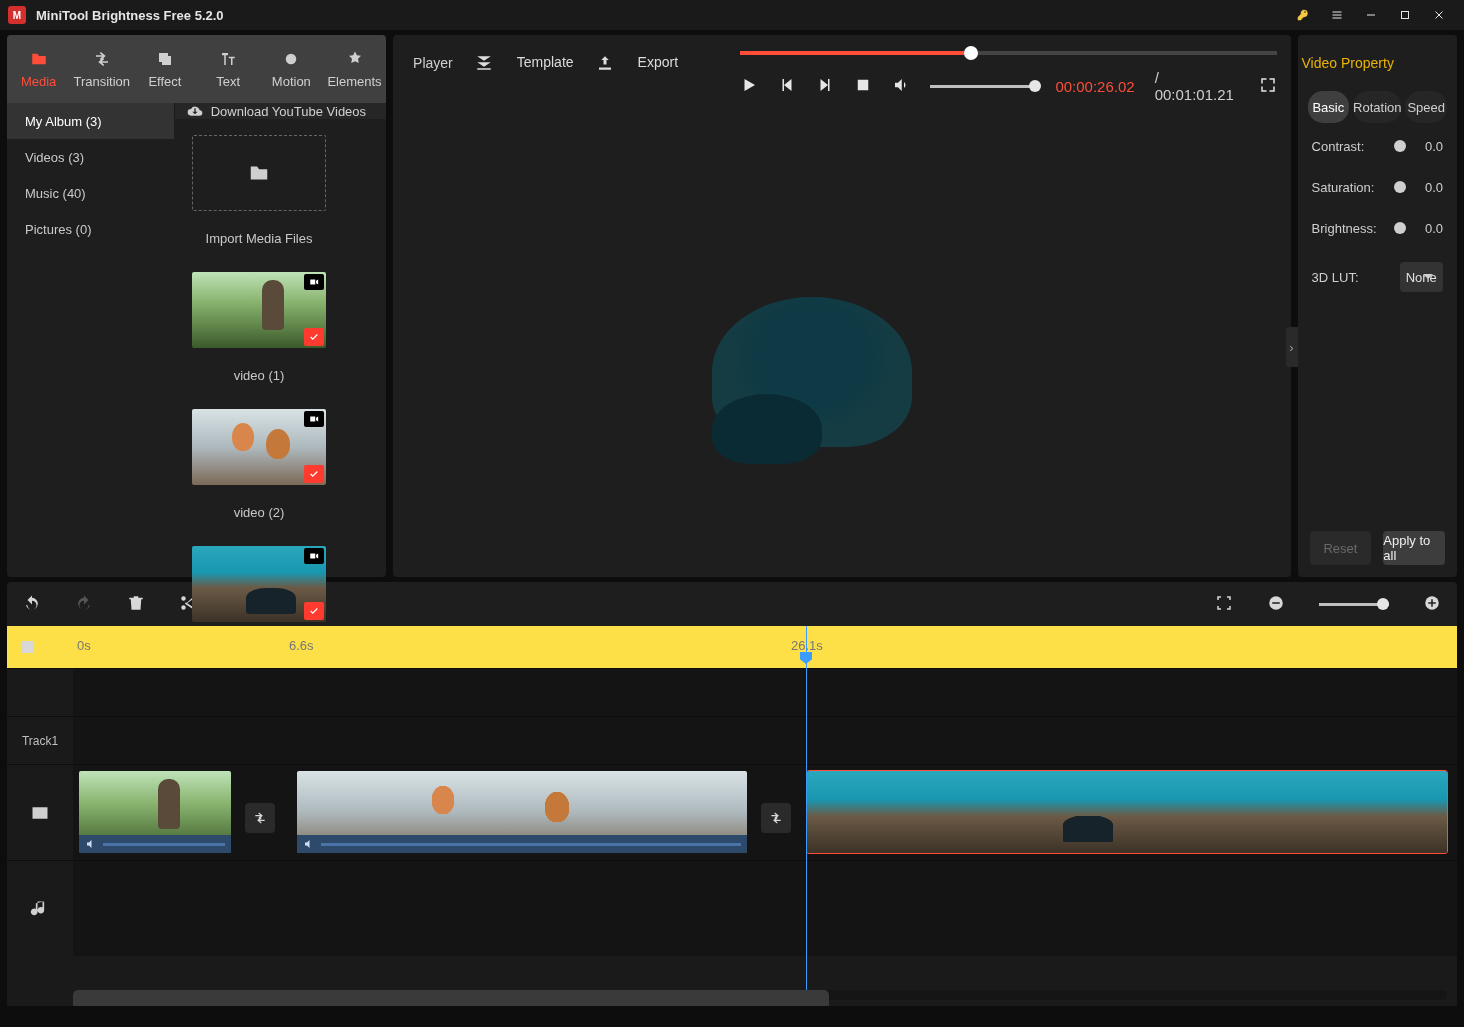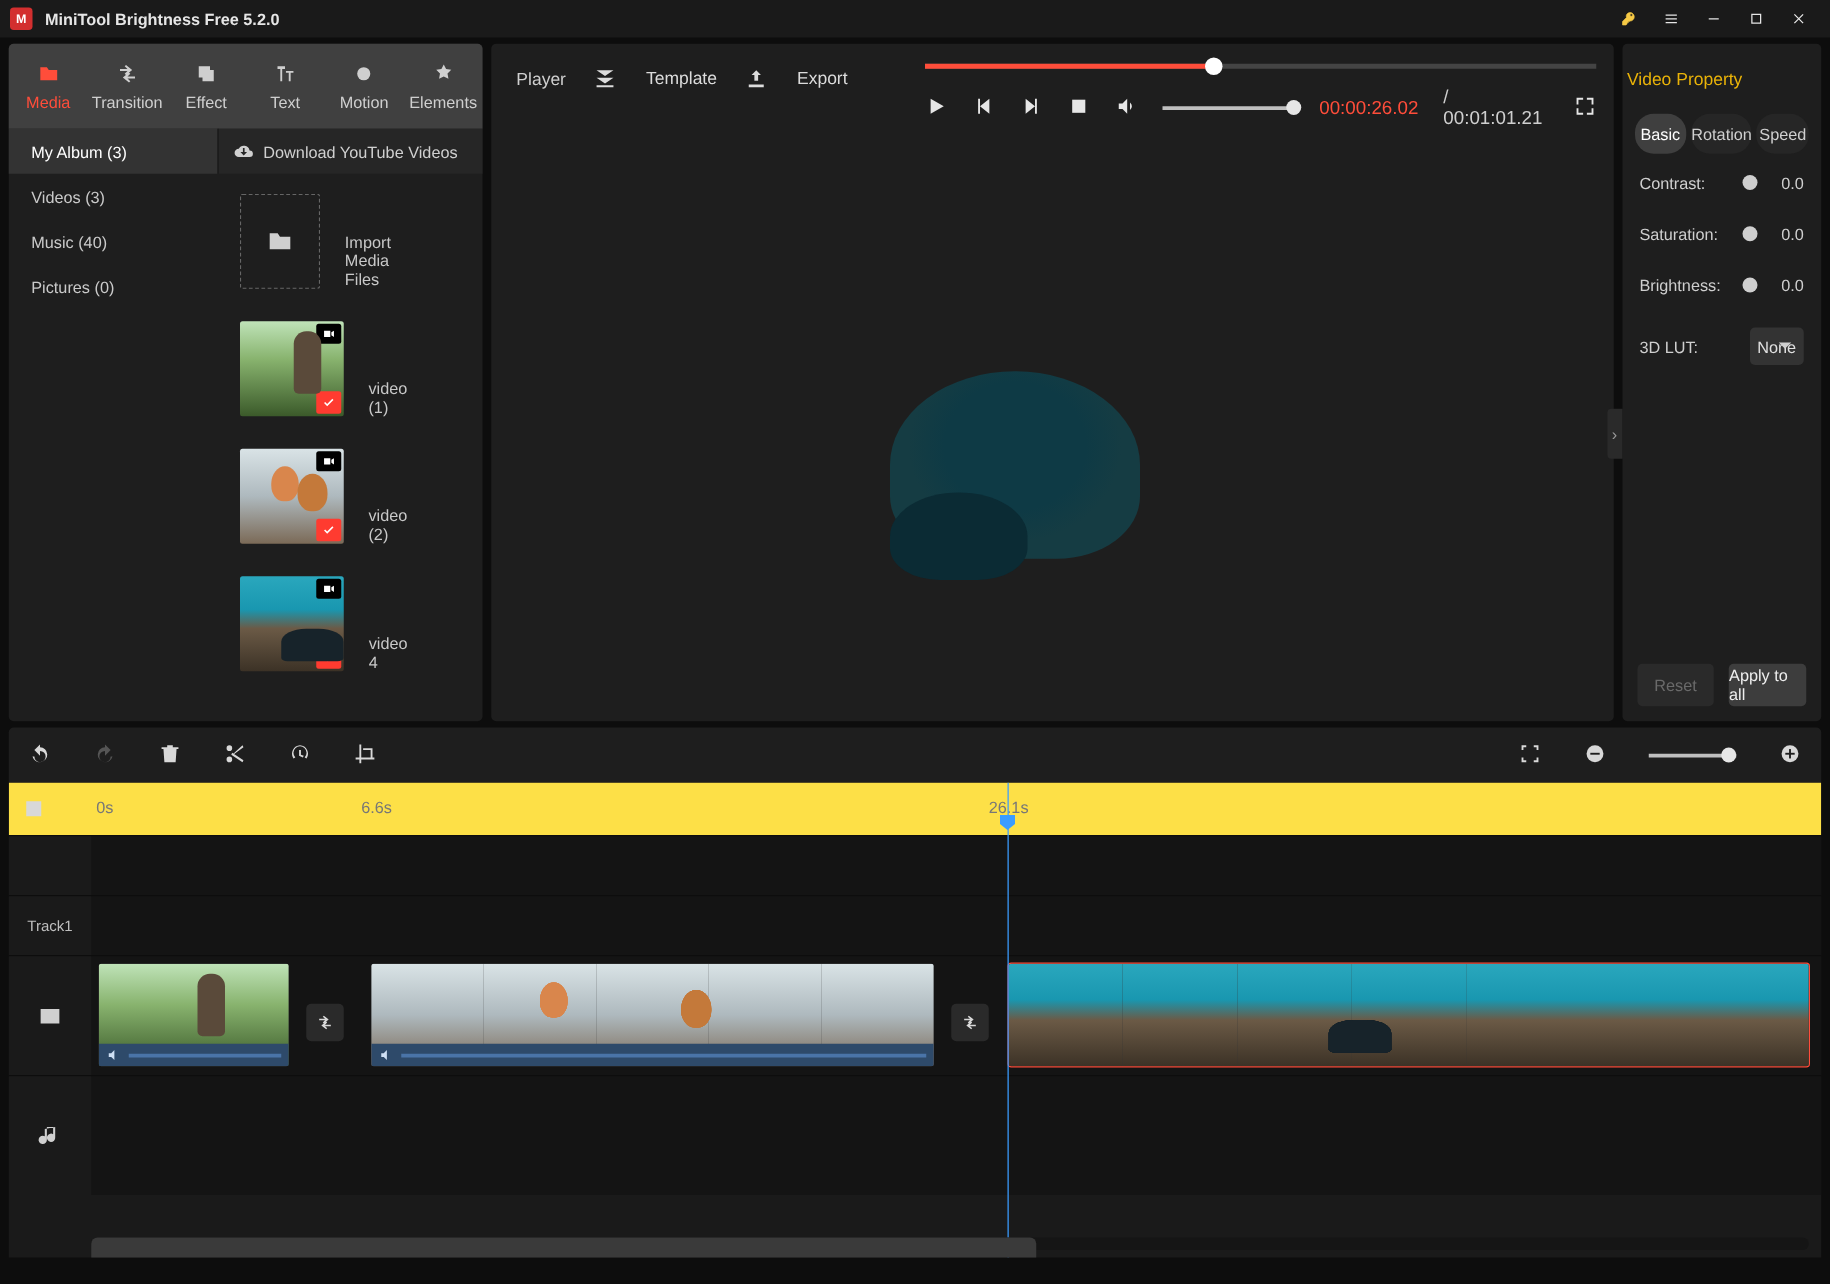--- a/index.html
+++ b/index.html
@@ -22,21 +22,21 @@
 .media-body { display:flex; flex:1; min-height:0; }
 .media-side { width: 167px; padding-top:0; }
 .media-side .item { height: 36px; display:flex; align-items:center; padding-left: 18px; color:#cacaca; cursor:pointer; }
 .media-side .item.active { background:#333; color:#fff; }
 
 .media-content { flex:1; display:flex; flex-direction:column; }
 .media-head { height:36px; display:flex; align-items:center; justify-content:flex-end; padding-right: 20px; gap:8px; background:#262626; border-left:1px solid #1a1a1a;}
 .media-head .dl-icon { width:16px; height:16px; }
 .media-head span { color:#d0d0d0; }
 .media-grid { padding: 16px 18px; display:flex; flex-wrap:wrap; gap: 26px 24px; align-content:flex-start; }
-.media-item { width:134px; display:flex; flex-direction:row; align-items:flex-end; gap:20px; }
+.media-item { width:134px; display:flex; flex-direction:column; align-items:center; gap:20px; }
 .thumb { width:134px; height:76px; border-radius:2px; position:relative; background:#555; overflow:hidden; }
 .thumb.import { background:#1e1e1e; border:1px dashed #666; display:flex; align-items:center; justify-content:center; }
 .thumb.import svg { width:26px; height:22px; fill:#cfcfcf; }
 .thumb .cam-badge { position:absolute; top:2px; right:2px; width:20px; height:16px; background:#000; border-radius:2px; display:flex; align-items:center; justify-content:center; }
 .thumb .cam-badge svg { width:12px; height:10px; fill:#fff; }
 .thumb .check-badge { position:absolute; bottom:2px; right:2px; width:20px; height:18px; background:#ff3b30; border-radius:2px; display:flex; align-items:center; justify-content:center; }
 .thumb .check-badge svg { width:12px; height:10px; stroke:#fff; stroke-width:3; fill:none; }
 .media-item .name { color:#c8c8c8; font-size:13px; }
 
 

